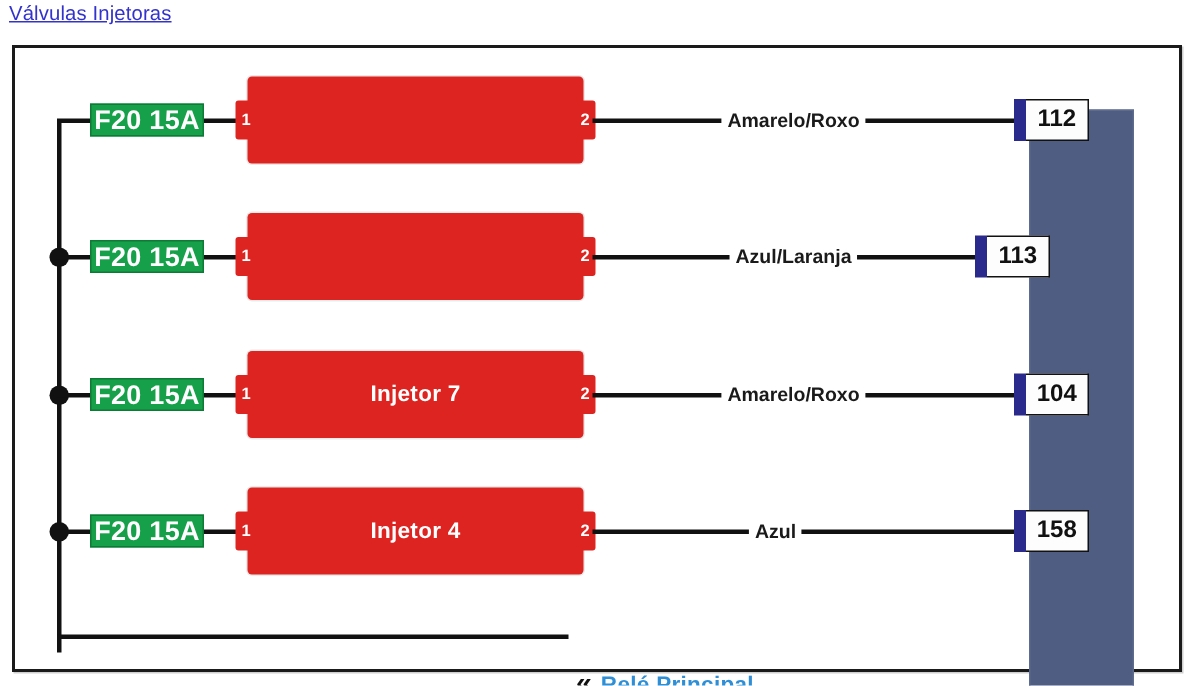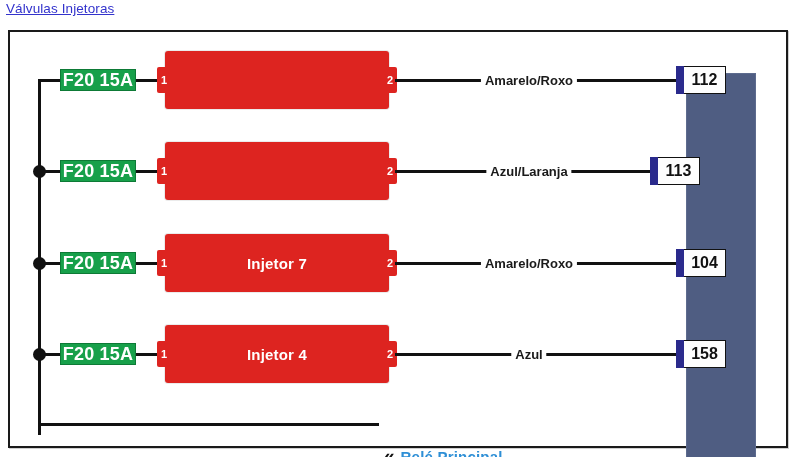--- a/index.html
+++ b/index.html
@@ -279,21 +279,21 @@
     </div>
     <div class="wire-h" style="left:126px; top:321px; width:23px;"></div>
 
     <div class="injector" style="top:293px;">
       <span class="pin-tab left">1</span>
       <span class="injector-label">Injetor 4</span>
       <span class="pin-tab right">2</span>
     </div>
 
     <div class="wire-h" style="left:385px; top:321px; width:281px;"></div>
-    <div class="wire-label" style="left:519px; top:322px;">Azul</div>
+    <div class="wire-label" style="left:507px; top:322px;">Azul</div>
 
     <div class="pin-box" style="left:666px; top:322px;">
       <span class="pin-box-tab"></span>
       <span class="pin-box-num">158</span>
     </div>
 
     <div id="relay-annotation">
       <span id="relay-chevron">«</span>
       <span id="relay-label">Relé Principal</span>
     </div>

